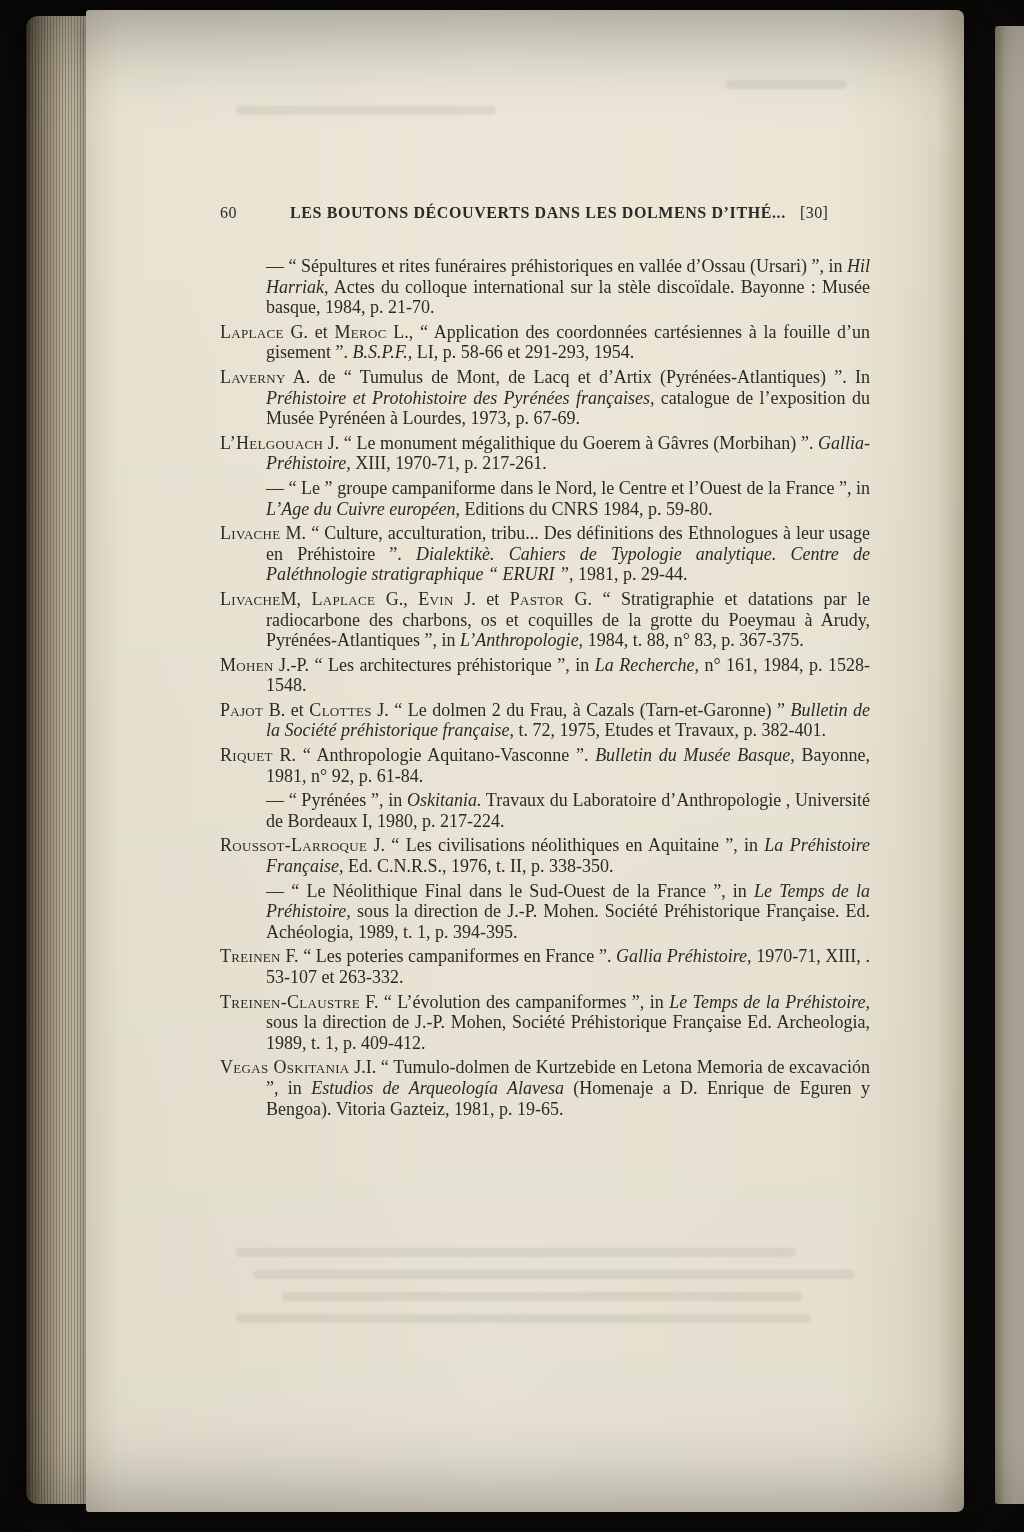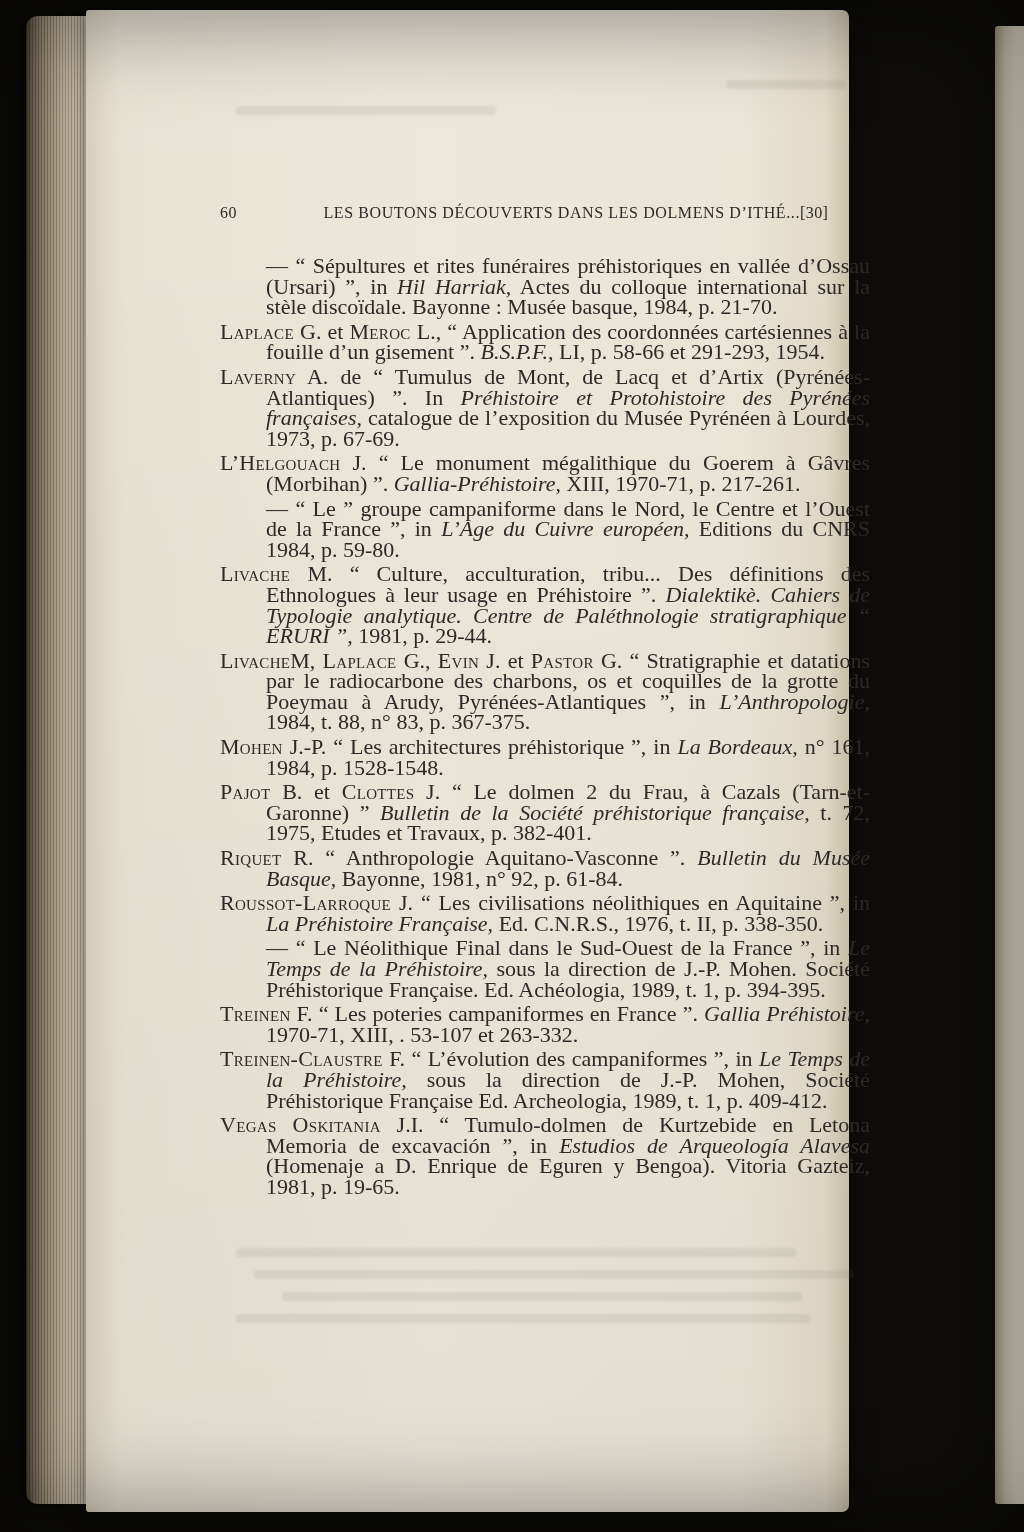--- a/index.html
+++ b/index.html
@@ -17,21 +17,21 @@
     position:absolute; left:26px; top:16px; width:66px; height:1488px;
     border-radius:12px 0 0 12px;
     background:
       repeating-linear-gradient(90deg, rgba(55,46,32,0.28) 0 1px, rgba(255,255,255,0.06) 1px 3px),
       linear-gradient(90deg, #372f23 0%, #6f6452 10%, #998d74 28%, #bcb198 52%, #d3c9b1 78%, #e2dac6 100%);
     box-shadow: -6px 0 14px rgba(0,0,0,0.6);
   }
 
   
   .page {
-    position:absolute; left:86px; top:10px; width:763px; height:1502px;
+    position:absolute; left:86px; top:10px; width:878px; height:1502px;
     border-radius:3px 7px 7px 3px;
     background:
       linear-gradient(180deg, rgba(255,255,255,0.05) 0%, rgba(0,0,0,0.00) 12%, rgba(0,0,0,0.03) 100%),
       linear-gradient(90deg, #dcd5c1 0px, #e7e2d1 34px, #ece7d8 45%, #eae5d5 86%, #e0d9c6 97%, #c9c1a9 100%);
     box-shadow: 0 0 22px rgba(0,0,0,0.55);
   }
 
   
   .next-page {
     position:absolute; left:995px; top:26px; width:29px; height:1478px;
@@ -43,26 +43,26 @@
   .content {
     position:absolute; left:134px; top:194px; width:650px;
     color:#2b2a26;
   }
 
   .page-header {
     display:flex; align-items:baseline; width:100%;
     font-size:16px; letter-spacing:0.4px;
   }
   .page-header .folio { width:70px; }
-  .page-header .running { flex:1; text-align:right; letter-spacing:0.6px; }
+  .page-header .running { flex:1; text-align:left; letter-spacing:0.6px;font-weight:bold; }
   .page-header .marker { width:70px; text-align:left; }
 
   .bibliography { margin-top:34px; }
   .entry {
-    font-size:22px; line-height:20.6px;
+    font-size:18px; line-height:20.6px;
     text-align:justify; margin-bottom:4px;
     hyphens:auto; -webkit-hyphens:auto;
   }
   .entry-main { padding-left:46px; text-indent:-46px; }
   .entry-dash { padding-left:46px; text-indent:0; }
   .it { font-style:italic; }
   .sc { font-variant:small-caps; letter-spacing:0.3px; }
 
   
   .bleed {
@@ -92,23 +92,24 @@
       </div>
 
       <div class="bibliography">
           <p class="entry entry-dash"><span>— “ Sépultures et rites funéraires préhistoriques en vallée d’Ossau (Ursari) ”, in </span><span class="it">Hil Harriak,</span><span> Actes du colloque international sur la stèle discoïdale. Bayonne : Musée basque, 1984, p. 21-70.</span></p>
           <p class="entry entry-main"><span class="sc">Laplace</span><span> G. et </span><span class="sc">Meroc</span><span> L., “ Application des coordonnées cartésiennes à la fouille d’un gisement ”. </span><span class="it">B.S.P.F.,</span><span> LI, p. 58-66 et 291-293, 1954.</span></p>
           <p class="entry entry-main"><span class="sc">Laverny</span><span> A. de “ Tumulus de Mont, de Lacq et d’Artix (Pyrénées-Atlantiques) ”. In </span><span class="it">Préhistoire et Protohistoire des Pyrénées françaises,</span><span> catalogue de l’exposition du Musée Pyrénéen à Lourdes, 1973, p. 67-69.</span></p>
           <p class="entry entry-main"><span class="sc">L’Helgouach</span><span> J. “ Le monument mégalithique du Goerem à Gâvres (Morbihan) ”. </span><span class="it">Gallia-Préhistoire,</span><span> XIII, 1970-71, p. 217-261.</span></p>
           <p class="entry entry-dash"><span>— “ Le ” groupe campaniforme dans le Nord, le Centre et l’Ouest de la France ”, in </span><span class="it">L’Age du Cuivre européen,</span><span> Editions du CNRS 1984, p. 59-80.</span></p>
           <p class="entry entry-main"><span class="sc">Livache</span><span> M. “ Culture, acculturation, tribu... Des définitions des Ethnologues à leur usage en Préhistoire ”. </span><span class="it">Dialektikè. Cahiers de Typologie analytique. Centre de Paléthnologie stratigraphique “ ERURI ”,</span><span> 1981, p. 29-44.</span></p>
           <p class="entry entry-main"><span class="sc">Livache</span><span>M, </span><span class="sc">Laplace</span><span> G., </span><span class="sc">Evin</span><span> J. et </span><span class="sc">Pastor</span><span> G. “ Stratigraphie et datations par le radiocarbone des charbons, os et coquilles de la grotte du Poeymau à Arudy, Pyrénées-Atlantiques ”, in </span><span class="it">L’Anthropologie,</span><span> 1984, t. 88, n° 83, p. 367-375.</span></p>
-          <p class="entry entry-main"><span class="sc">Mohen</span><span> J.-P. “ Les architectures préhistorique ”, in </span><span class="it">La Bordeaux,</span><span> n° 161, 1984, p. 1528-1548.</span></p>
+          <p class="entry entry-main"><span class="sc">Mohen</span><span> J.-P. “ Les architectures préhistorique ”, in </span><span class="it">La Recherche,</span><span> n° 161, 1984, p. 1528-1548.</span></p>
           <p class="entry entry-main"><span class="sc">Pajot</span><span> B. et </span><span class="sc">Clottes</span><span> J. “ Le dolmen 2 du Frau, à Cazals (Tarn-et-Garonne) ” </span><span class="it">Bulletin de la Société préhistorique française,</span><span> t. 72, 1975, Etudes et Travaux, p. 382-401.</span></p>
           <p class="entry entry-main"><span class="sc">Riquet</span><span> R. “ Anthropologie Aquitano-Vasconne ”. </span><span class="it">Bulletin du Musée Basque,</span><span> Bayonne, 1981, n° 92, p. 61-84.</span></p>
+          <p class="entry entry-dash"><span>— “ Pyrénées ”, in </span><span class="it">Oskitania.</span><span> Travaux du Laboratoire d’Anthropologie , Université de Bordeaux I, 1980, p. 217-224.</span></p>
           <p class="entry entry-main"><span class="sc">Roussot-Larroque</span><span> J. “ Les civilisations néolithiques en Aquitaine ”, in </span><span class="it">La Préhistoire Française,</span><span> Ed. C.N.R.S., 1976, t. II, p. 338-350.</span></p>
           <p class="entry entry-dash"><span>— “ Le Néolithique Final dans le Sud-Ouest de la France ”, in </span><span class="it">Le Temps de la Préhistoire,</span><span> sous la direction de J.-P. Mohen. Société Préhistorique Française. Ed. Achéologia, 1989, t. 1, p. 394-395.</span></p>
           <p class="entry entry-main"><span class="sc">Treinen</span><span> F. “ Les poteries campaniformes en France ”. </span><span class="it">Gallia Préhistoire,</span><span> 1970-71, XIII, . 53-107 et 263-332.</span></p>
           <p class="entry entry-main"><span class="sc">Treinen-Claustre</span><span> F. “ L’évolution des campaniformes ”, in </span><span class="it">Le Temps de la Préhistoire,</span><span> sous la direction de J.-P. Mohen, Société Préhistorique Française Ed. Archeologia, 1989, t. 1, p. 409-412.</span></p>
           <p class="entry entry-main"><span class="sc">Vegas Oskitania</span><span> J.I. “ Tumulo-dolmen de Kurtzebide en Letona Memoria de excavación ”, in </span><span class="it">Estudios de Arqueología Alavesa</span><span> (Homenaje a D. Enrique de Eguren y Bengoa). Vitoria Gazteiz, 1981, p. 19-65.</span></p>
         </div>
 
     </div>
 
     <div class="bleed" style="left:150px; top:1238px; width:560px;"></div>

